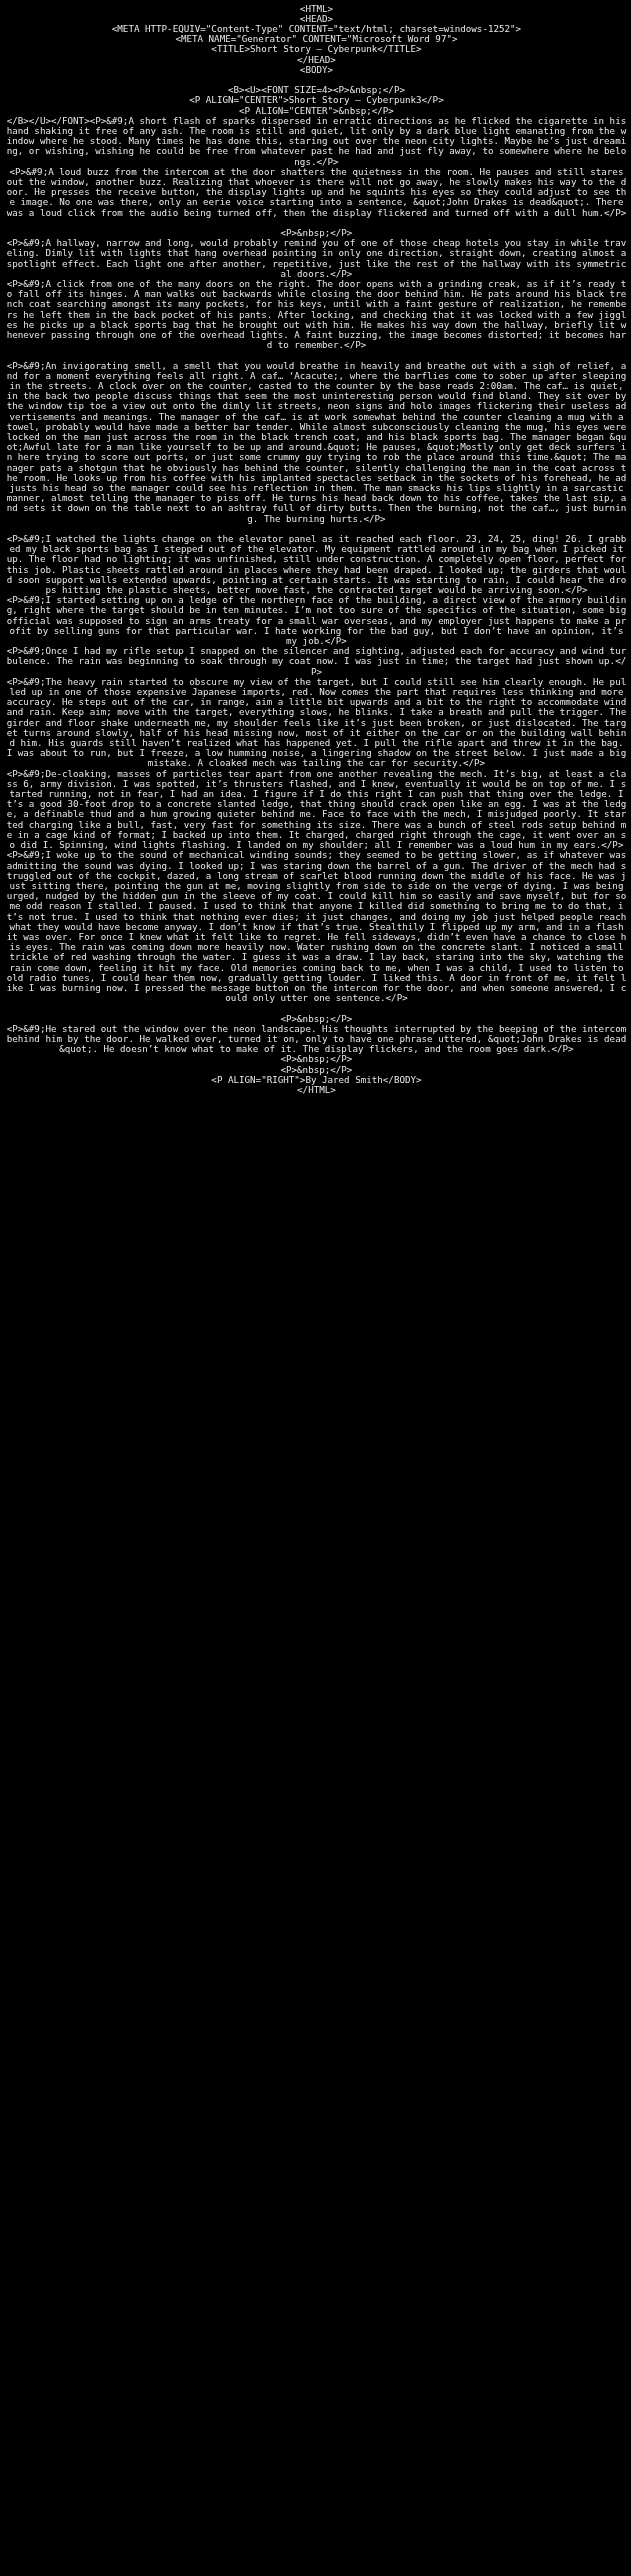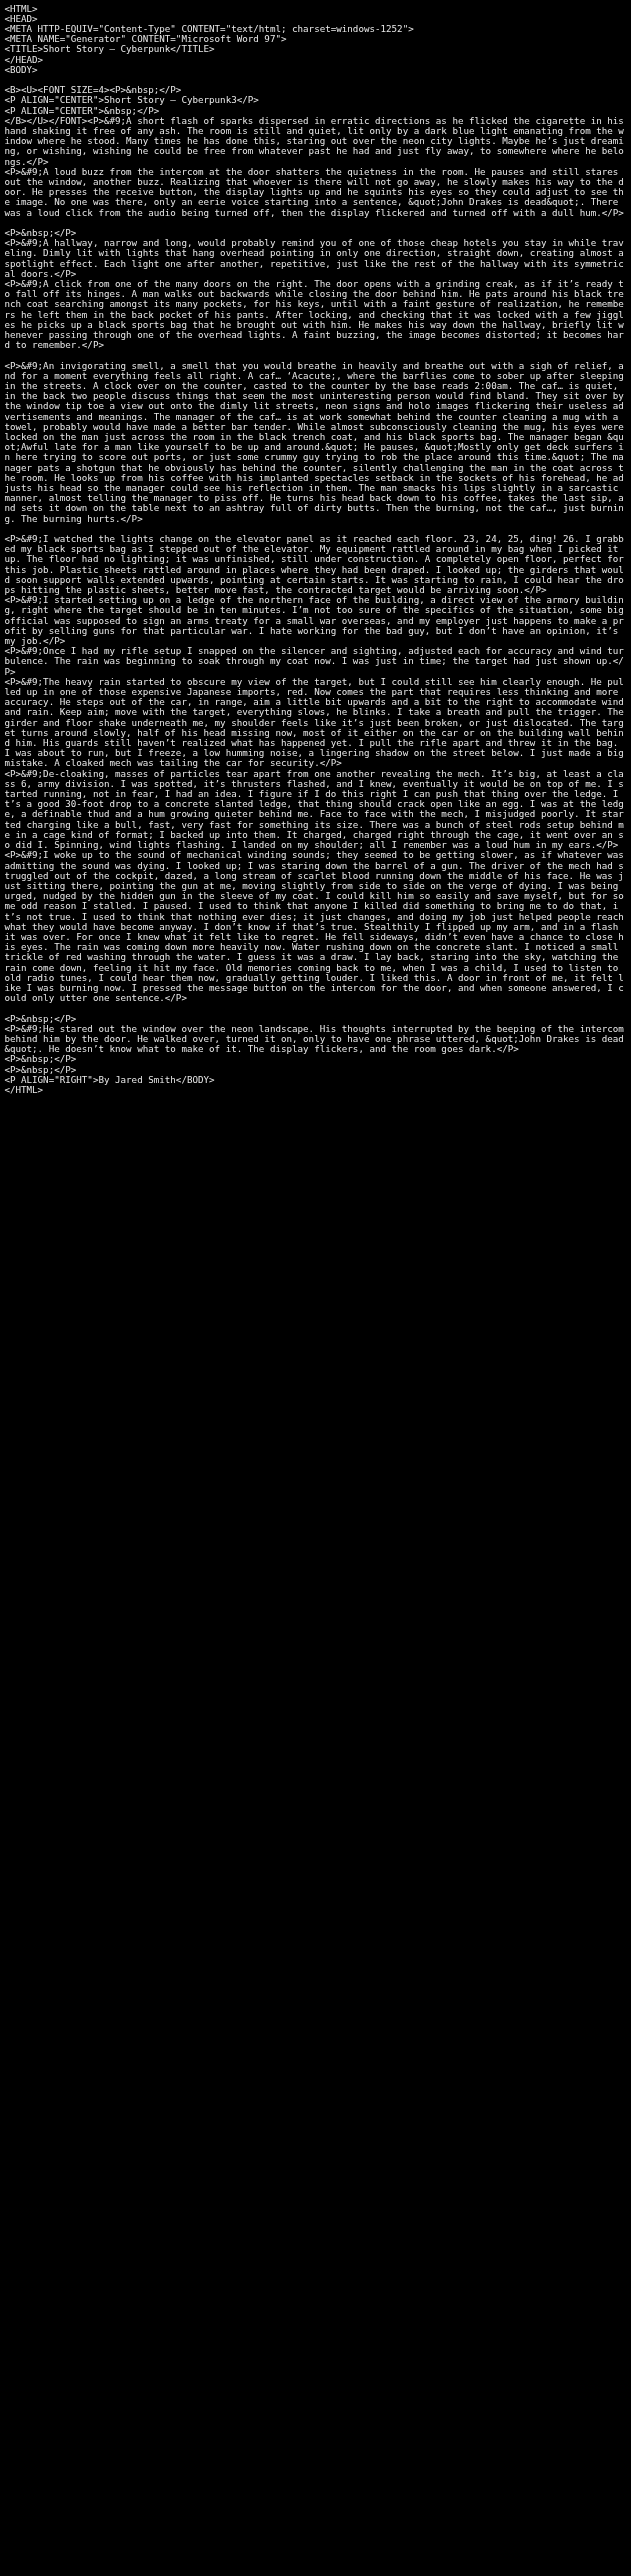--- a/index.html
+++ b/index.html
@@ -13,20 +13,21 @@
     font-family: "DejaVu Sans Mono", "Liberation Mono", monospace;
     font-size: 9.2px;
     line-height: 10.2px;
     letter-spacing: 0px;
   }
   #src {
     padding: 3.5px 3.5px 3.5px 4.4px;
     white-space: pre-wrap;
     word-break: break-all;
     overflow-wrap: anywhere;
+    text-align: center;
   }
   .ln {
     display: block;
     white-space: pre-wrap;
     word-break: break-all;
     overflow-wrap: anywhere;
   }
   .blank { display: block; height: 10.2px; }
 </style>
 </head>

